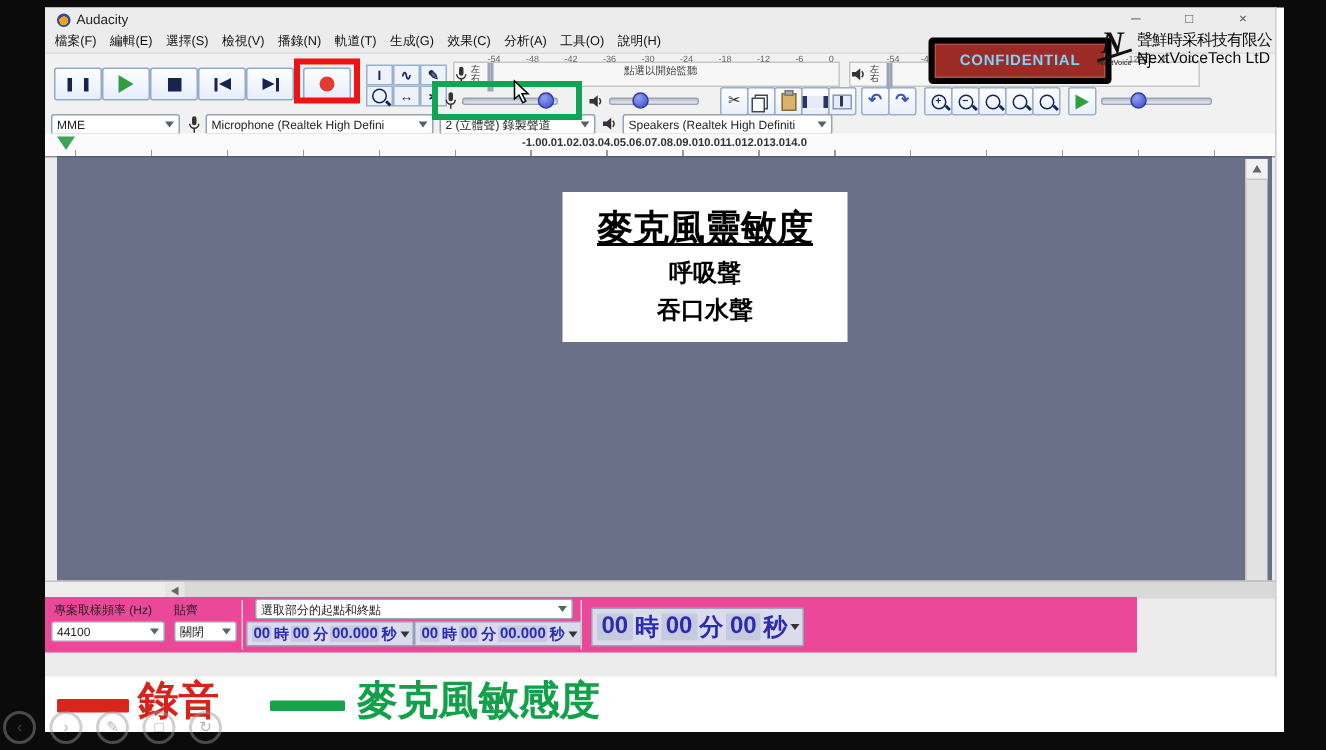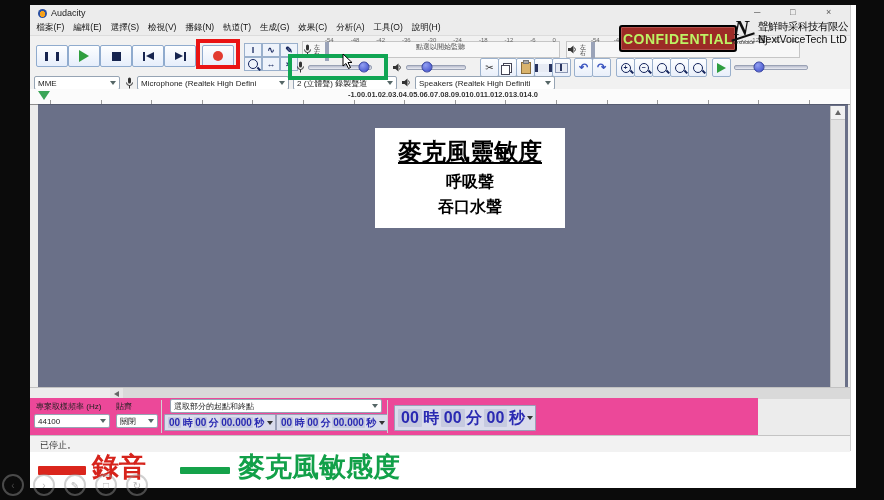--- a/index.html
+++ b/index.html
@@ -11,22 +11,22 @@
 
   
   #titlebar{position:absolute;left:0;top:0;width:820px;height:16px}
   .applogo{position:absolute;left:8px;top:4px;width:9px;height:9px;border-radius:50%;
            background:radial-gradient(circle at 50% 55%,#f5a11c 0 3px,#2b4fa0 3px 5px);}
   #apptitle{position:absolute;left:21px;top:3px;font-size:9px;color:#222}
   .wc{position:absolute;top:3px;font-size:9px;color:#555;line-height:9px}
 
   
   #confid{position:absolute;left:589px;top:20px;width:114px;height:23px;background:#9c2b26;
-          color:#bef264;font-weight:bold;font-size:14px;letter-spacing:.5px;display:flex;align-items:center;
-          justify-content:center;border-radius:3px;border:2px solid #000000;
+          color:#7dd3fc;font-weight:bold;font-size:10px;letter-spacing:.5px;display:flex;align-items:center;
+          justify-content:center;border-radius:3px;border:4px solid #000000;
           box-shadow:inset 0 0 0 1px #b3524d;z-index:30}
   #nlogo{position:absolute;left:704px;top:12px;font-family:"Liberation Serif",serif;font-style:italic;
          font-weight:bold;font-size:21px;color:#101010;z-index:31;line-height:22px}
   #nlogo::after{content:"";position:absolute;left:-3px;bottom:2px;width:24px;height:1.5px;background:#101010;transform:rotate(-18deg)}
   #ncap{position:absolute;left:702px;top:34px;font-size:5px;color:#222;z-index:31}
   #cozh{position:absolute;left:728px;top:15px;width:98px;font-size:10.5px;font-weight:normal;color:#0d0d0d;z-index:31;letter-spacing:-0.5px}
   #coen{position:absolute;left:728px;top:28px;font-size:10.5px;color:#0d0d0d;z-index:31}
 
   
   #menubar{position:absolute;left:2px;top:16px;width:816px;height:14px;display:flex;align-items:center}
@@ -462,23 +462,20 @@
         <span class="seg">00</span>
           <span class="unit">時</span>
         <span class="seg">00</span>
           <span class="unit">分</span>
         <span class="seg">00</span>
           <span class="unit">秒</span>
         <span class="tcaret"></span>
       </div>
     </div>
 
-    <div id="statusbar">
-      <span id="status-text">已停止。</span>
-    </div>
   </div>
 
   <span class="leg-dash" id="leg-dash-red"></span>
   <span class="leg-label" id="leg-red">錄音</span>
   <span class="leg-dash" id="leg-dash-green"></span>
   <span class="leg-label" id="leg-green">麥克風敏感度</span>
 </div>
 
 <span class="pcirc" style="left:2px">‹</span>
 <span class="pcirc" style="left:33px">›</span>

